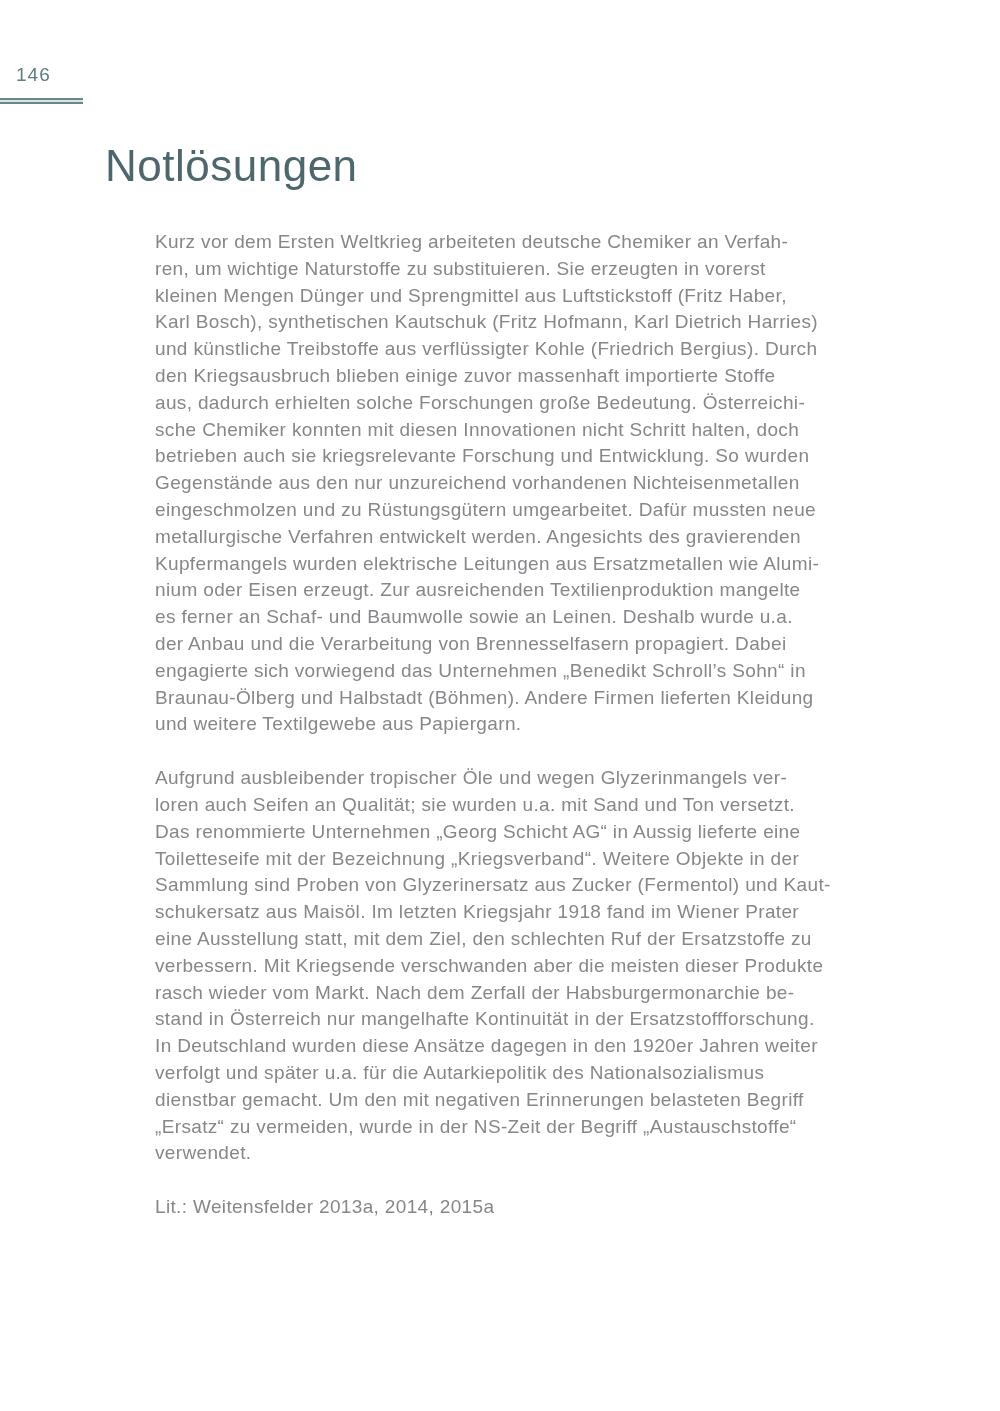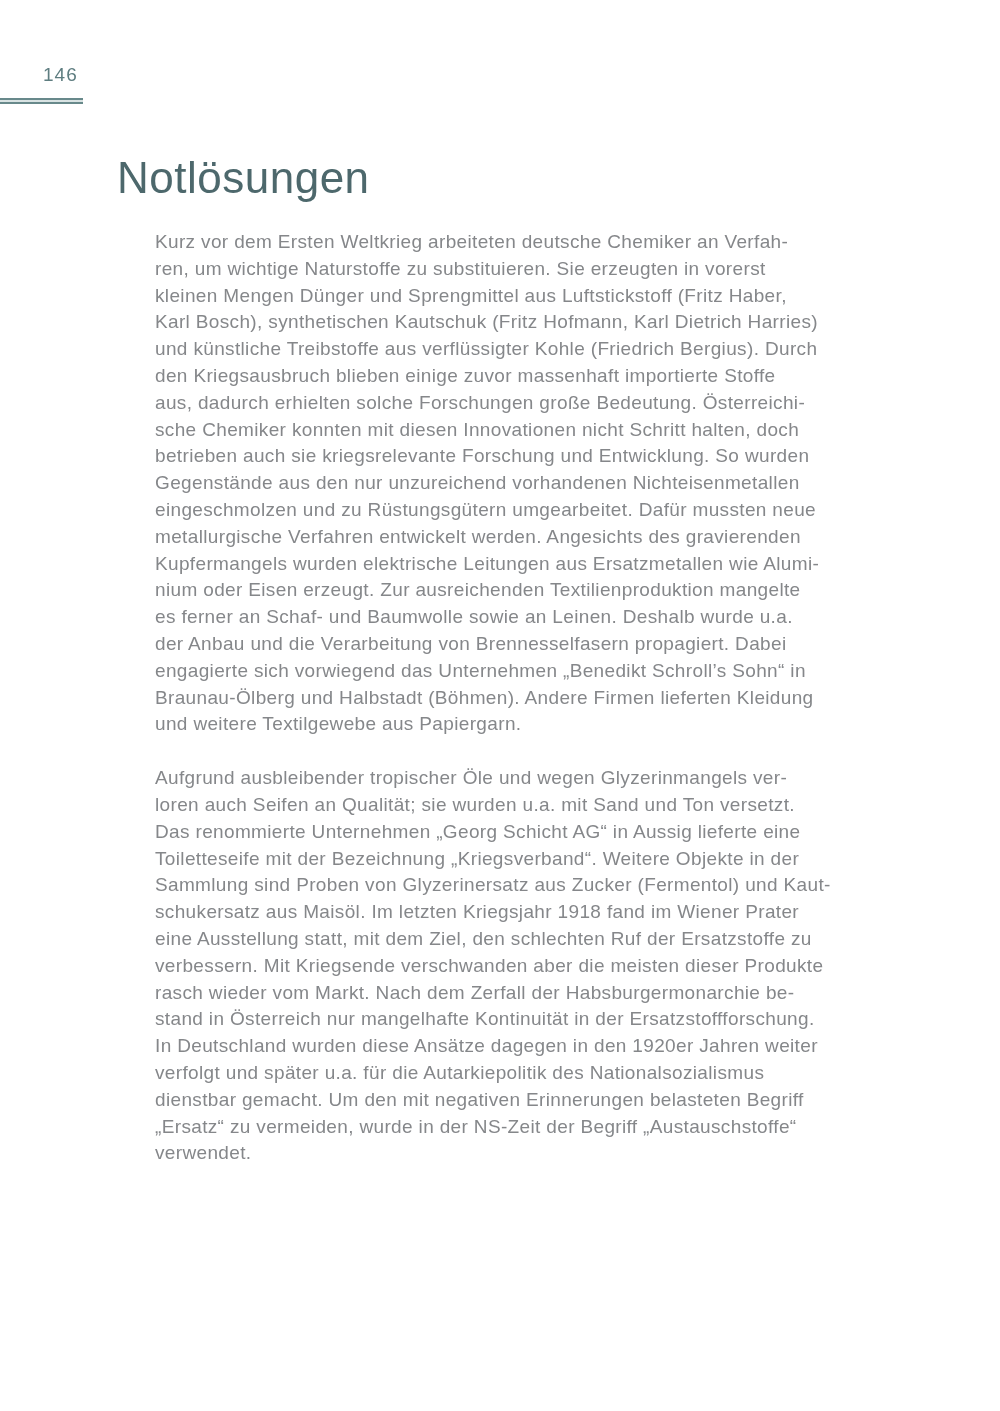--- a/index.html
+++ b/index.html
@@ -10,21 +10,21 @@
   .sheet {
     position: relative;
     width: 1000px;
     height: 1411px;
     background: #ffffff;
     overflow: hidden;
     font-family: "Liberation Sans", sans-serif;
   }
   .pagenum {
     position: absolute;
-    left: 43px;
+    left: 16px;
     top: 64px;
     font-size: 19px;
     font-weight: 300;
     letter-spacing: 1px;
     color: #5e7d80;
   }
   .pagenum-rule {
     position: absolute;
     left: 0;
     top: 98px;
@@ -32,21 +32,21 @@
     height: 6px;
     box-sizing: border-box;
     border-top: 2px solid #68898b;
     border-bottom: 2px solid #68898b;
     background: #d9e3e3;
   }
   .page-title {
     position: absolute;
     left: 105px;
     top: 141px;
-    margin: 12px;
+    margin: 0;
     font-size: 44px;
     font-weight: 400;
     letter-spacing: 0.5px;
     color: #4d686c;
   }
   .body-col {
     position: absolute;
     left: 107px;
     top: 229px;
     width: 790px;
@@ -104,15 +104,16 @@
 schukersatz aus Maisöl. Im letzten Kriegsjahr 1918 fand im Wiener Prater
 eine Ausstellung statt, mit dem Ziel, den schlechten Ruf der Ersatzstoffe zu
 verbessern. Mit Kriegsende verschwanden aber die meisten dieser Produkte
 rasch wieder vom Markt. Nach dem Zerfall der Habsburgermonarchie be-
 stand in Österreich nur mangelhafte Kontinuität in der Ersatzstoffforschung.
 In Deutschland wurden diese Ansätze dagegen in den 1920er Jahren weiter
 verfolgt und später u.a. für die Autarkiepolitik des Nationalsozialismus
 dienstbar gemacht. Um den mit negativen Erinnerungen belasteten Begriff
 „Ersatz“ zu vermeiden, wurde in der NS-Zeit der Begriff „Austauschstoffe“
 verwendet.</p>
+    <p class="citation">Lit.: Weitensfelder 2013a, 2014, 2015a</p>
   </div>
 
 </div>
 
 </body></html>

